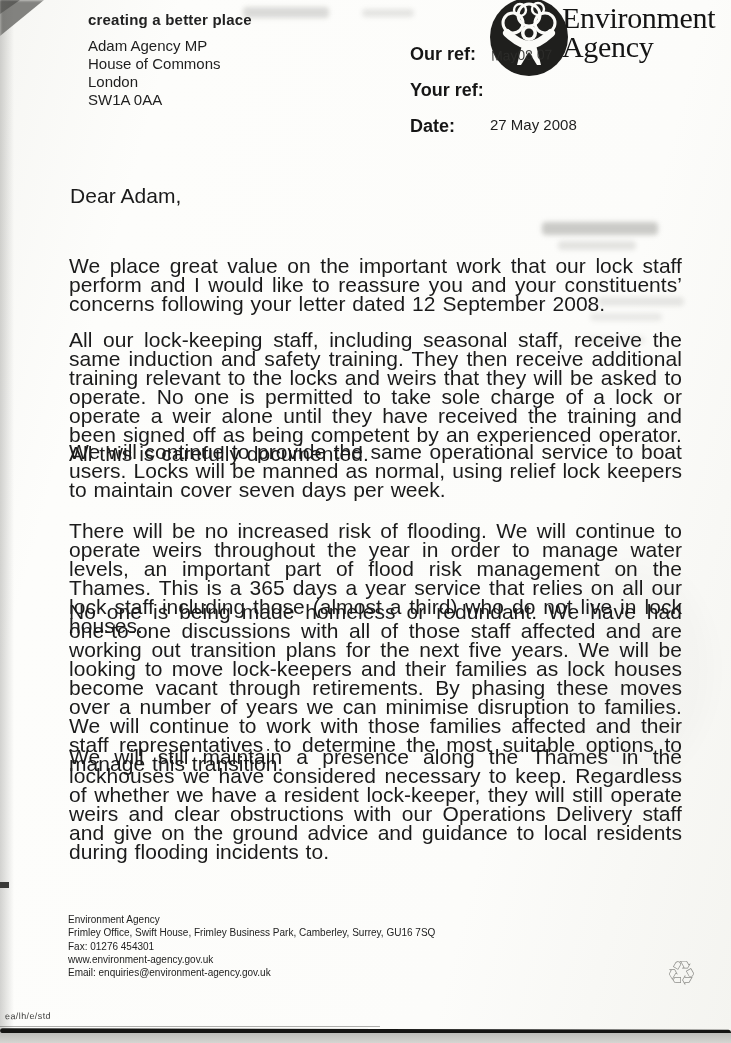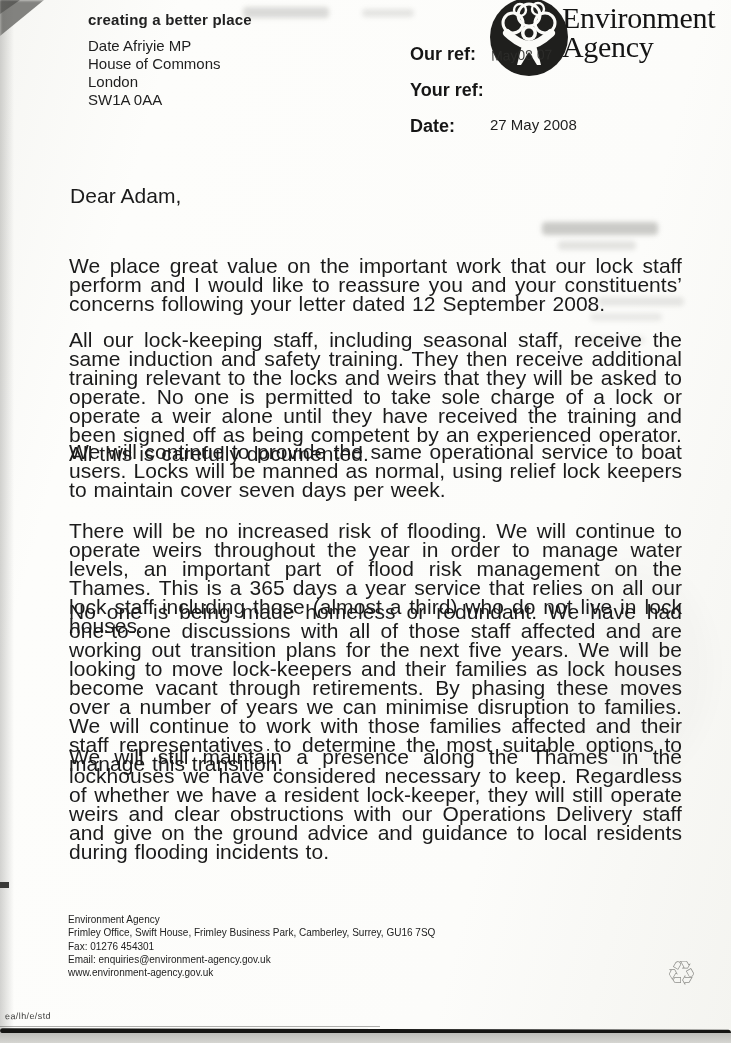--- a/index.html
+++ b/index.html
@@ -92,21 +92,21 @@
   <div class="smudge s2"></div>
   <div class="smudge s2b"></div>
   <div class="smudge s3"></div>
   <div class="smudge s3b"></div>
   <div class="smudge s4"></div>
   <div class="edge-dash"></div>
 
   <div class="tagline">creating a better place</div>
 
   <div class="recipient">
-    <div>Date Afriyie MP</div>
+    <div>Adam Agency MP</div>
     <div>House of Commons</div>
     <div>London</div>
     <div>SW1A 0AA</div>
   </div>
 
   <div class="ref-label ref-ourref">Our ref:</div>
   <div class="ref-label ref-yourref">Your ref:</div>
   <div class="ref-label ref-date">Date:</div>
   <div class="ourref-value">May08 07</div>
   <div class="date-value">27 May 2008</div>
@@ -140,22 +140,22 @@
   <p class="body-text para p2">All our lock-keeping staff, including seasonal staff, receive the same induction and safety training. They then receive additional training relevant to the locks and weirs that they will be asked to operate. No one is permitted to take sole charge of a lock or operate a weir alone until they have received the training and been signed off as being competent by an experienced operator. All this is carefully documented.</p>
   <p class="body-text para p3">We will continue to provide the same operational service to boat users. Locks will be manned as normal, using relief lock keepers to maintain cover seven days per week.</p>
   <p class="body-text para p4">There will be no increased risk of flooding. We will continue to operate weirs throughout the year in order to manage water levels, an important part of flood risk management on the Thames. This is a 365 days a year service that relies on all our lock staff including those (almost a third) who do not live in lock houses.</p>
   <p class="body-text para p5">No one is being made homeless or redundant. We have had one-to-one discussions with all of those staff affected and are working out transition plans for the next five years. We will be looking to move lock-keepers and their families as lock houses become vacant through retirements. By phasing these moves over a number of years we can minimise disruption to families. We will continue to work with those families affected and their staff representatives to determine the most suitable options to manage this transition.</p>
   <p class="body-text para p6">We will still maintain a presence along the Thames in the lockhouses we have considered necessary to keep. Regardless of whether we have a resident lock-keeper, they will still operate weirs and clear obstructions with our Operations Delivery staff and give on the ground advice and guidance to local residents during flooding incidents to.</p>
 
   <div class="footer">
     <div>Environment Agency</div>
     <div>Frimley Office, Swift House, Frimley Business Park, Camberley, Surrey, GU16 7SQ</div>
     <div>Fax: 01276 454301</div>
+    <div>www.environment-agency.gov.uk</div>
     <div>Email: enquiries@environment-agency.gov.uk</div>
-    <div>www.environment-agency.gov.uk</div>
   </div>
 
   <div class="doc-code">ea/lh/e/std</div>
   <div class="recycle">♲</div>
 
   <div class="thin-line"></div>
   <div class="bottom-bar"></div>
   <div class="bottom-strip"></div>
 
 </div>

